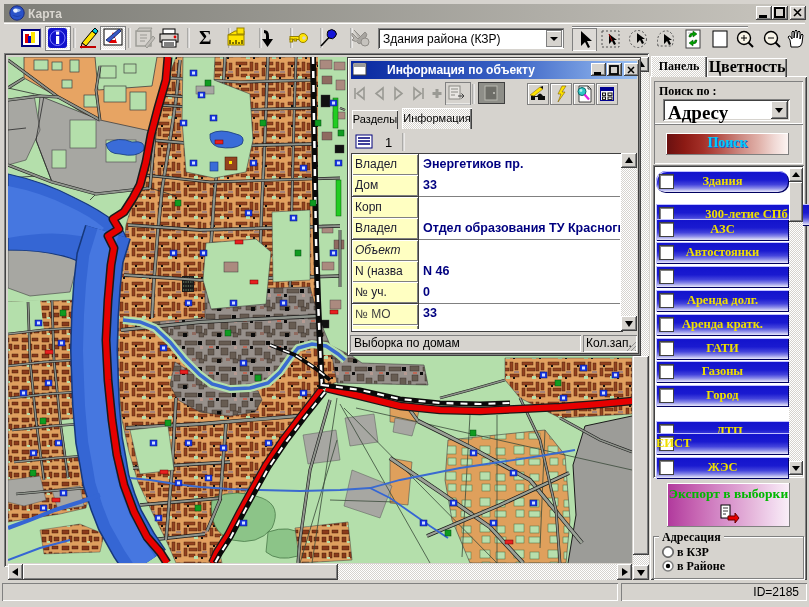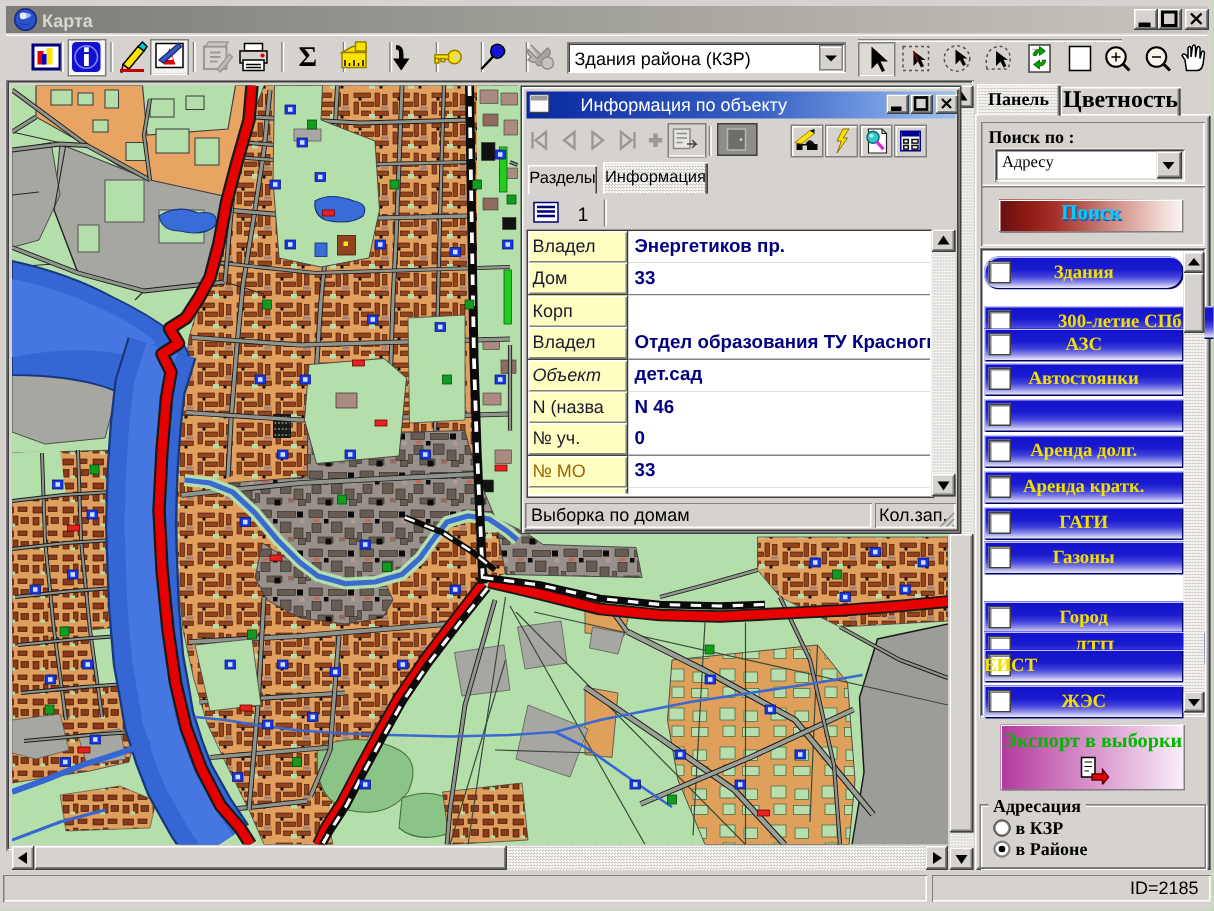--- a/index.html
+++ b/index.html
@@ -672,21 +672,21 @@
 </div>
 <div id="rightpanel" class="abs">
 
   <div class="abs" style="left:0;top:21px;width:157px;height:504px;box-shadow:inset 1px 1px 0 #ffffff,inset -1px -1px 0 #404040,inset 2px 2px 0 #d6d3ce,inset -2px -2px 0 #808080;"></div>
   <div class="abs" style="left:1px;top:1px;width:56px;height:21px;background:conic-gradient(#ffffff 0 25%,#d6d3ce 0 50%,#ffffff 0 75%,#d6d3ce 0);background-size:2px 2px;box-shadow:inset 1px 1px 0 #ffffff,inset -1px 0 0 #404040,inset -2px 0 0 #808080;font-weight:bold;font-size:12px;text-align:center;line-height:20px;">Панель</div>
   <div class="abs" style="left:57px;top:3px;width:80px;height:19px;box-shadow:inset 1px 1px 0 #ffffff,inset -1px 0 0 #404040,inset -2px 0 0 #808080;font-weight:bold;font-size:16px;text-align:center;line-height:18px;">Цветность</div>
 
   <div class="abs sunkthin" style="left:4px;top:26px;width:149px;height:43px;"></div>
   <div class="abs" style="left:9px;top:29px;font-weight:bold;font-size:12px;">Поиск по :</div>
   <div class="abs" style="left:13px;top:44px;width:127px;height:22px;background:#fff;box-shadow:inset 1px 1px 0 #808080,inset -1px -1px 0 #ffffff,inset 2px 2px 0 #404040,inset -2px -2px 0 #d6d3ce;">
-    <div class="abs" style="left:5px;top:3px;font-weight:normal;font-size:11px;">Адресу</div>
+    <div class="abs" style="left:5px;top:3px;font-weight:bold;font-size:19px;">Адресу</div>
     <div class="abs btn" style="right:2px;top:2px;width:17px;height:18px;"><svg width="17" height="18">
           <path d="M4 7 L12 7 L8 12 Z" fill="#000"></path>
         </svg></div>
   </div>
 
   <div class="abs sunkthin" style="left:4px;top:69px;width:149px;height:40px;"></div>
   <div class="abs raisedthin" style="left:16px;top:78px;width:123px;height:22px;background:linear-gradient(90deg,#681010 0%,#8c1a14 15%,#a43028 30%,#b85850 45%,#cc8880 60%,#e0b0a8 75%,#f0d8d4 88%,#fdf6f4 100%);">
     <div class="abs" style="left:0;top:2px;width:100%;text-align:center;font-weight:bold;font-size:14px;color:#00ccff;text-shadow:1px 1px 0 #2858b8;">Поиск</div>
   </div>
 
@@ -720,21 +720,21 @@
  <div style="position:absolute;left:0;top:3px;width:100%;text-align:center;font-weight:bold;font-size:12.5px;color:#f0e000;">Аренда кратк.</div>
       </div>
       <div style="position:absolute;left:0;top:166.6px;width:133px;height:22px;background:linear-gradient(180deg,#1212cc 0%,#1a1ad0 40%,#4444dc 62%,#8888e8 78%,#ccccf4 90%,#ffffff 100%);box-shadow:inset 1px 1px 0 #c0c0ff,inset -1px -1px 0 #000060;">
  <div style="position:absolute;left:3px;top:3px;width:13px;height:13px;background:#fff;box-shadow:inset 1px 1px 0 #808080,inset -1px -1px 0 #fff;border:1px solid #404040;"></div>
  <div style="position:absolute;left:0;top:3px;width:100%;text-align:center;font-weight:bold;font-size:12.5px;color:#f0e000;">ГАТИ</div>
       </div>
       <div style="position:absolute;left:0;top:190.4px;width:133px;height:22px;background:linear-gradient(180deg,#1212cc 0%,#1a1ad0 40%,#4444dc 62%,#8888e8 78%,#ccccf4 90%,#ffffff 100%);box-shadow:inset 1px 1px 0 #c0c0ff,inset -1px -1px 0 #000060;">
  <div style="position:absolute;left:3px;top:3px;width:13px;height:13px;background:#fff;box-shadow:inset 1px 1px 0 #808080,inset -1px -1px 0 #fff;border:1px solid #404040;"></div>
  <div style="position:absolute;left:0;top:3px;width:100%;text-align:center;font-weight:bold;font-size:12.5px;color:#f0e000;">Газоны</div>
       </div>
-      <div style="position:absolute;left:0;top:214.20000000000002px;width:133px;height:22px;background:linear-gradient(180deg,#1212cc 0%,#1a1ad0 40%,#4444dc 62%,#8888e8 78%,#ccccf4 90%,#ffffff 100%);box-shadow:inset 1px 1px 0 #c0c0ff,inset -1px -1px 0 #000060;margin-top:16px;">
+      <div style="position:absolute;left:0;top:214.20000000000002px;width:133px;height:22px;background:linear-gradient(180deg,#1212cc 0%,#1a1ad0 40%,#4444dc 62%,#8888e8 78%,#ccccf4 90%,#ffffff 100%);box-shadow:inset 1px 1px 0 #c0c0ff,inset -1px -1px 0 #000060;">
  <div style="position:absolute;left:3px;top:3px;width:13px;height:13px;background:#fff;box-shadow:inset 1px 1px 0 #808080,inset -1px -1px 0 #fff;border:1px solid #404040;"></div>
  <div style="position:absolute;left:0;top:3px;width:100%;text-align:center;font-weight:bold;font-size:12.5px;color:#f0e000;">Город</div>
       </div>
       <div style="position:absolute;left:0;top:250px;width:147px;height:22px;background:linear-gradient(180deg,#1212cc 0%,#1a1ad0 40%,#4444dc 62%,#8888e8 78%,#ccccf4 90%,#ffffff 100%);box-shadow:inset 1px 1px 0 #c0c0ff,inset -1px -1px 0 #000060;">
  <div style="position:absolute;left:3px;top:3px;width:13px;height:13px;background:#fff;box-shadow:inset 1px 1px 0 #808080,inset -1px -1px 0 #fff;border:1px solid #404040;"></div>
  <div style="position:absolute;left:0;top:3px;width:100%;text-align:center;font-weight:bold;font-size:12.5px;color:#f0e000;">ДТП</div>
       </div>
       <div style="position:absolute;left:0;top:261.8px;width:133px;height:22px;background:linear-gradient(180deg,#1212cc 0%,#1a1ad0 40%,#4444dc 62%,#8888e8 78%,#ccccf4 90%,#ffffff 100%);box-shadow:inset 1px 1px 0 #c0c0ff,inset -1px -1px 0 #000060;">
  <div style="position:absolute;left:3px;top:3px;width:13px;height:13px;background:#fff;box-shadow:inset 1px 1px 0 #808080,inset -1px -1px 0 #fff;border:1px solid #404040;"></div>
  <div style="position:absolute;left:0;top:3px;width:100%;text-align:left;font-weight:bold;font-size:12.5px;color:#f0e000;">ЕИСТ</div>
@@ -776,21 +776,21 @@
       </svg> в Районе</div>
 </div>
 
 <div id="dialog" class="abs">
 
  <div class="abs" style="left:3px;top:3px;width:286px;height:18px;background:linear-gradient(90deg,#0828a0,#3a62c4 55%,#9cc2f4);">
   <svg class="abs" style="left:2px;top:2px" width="14" height="13">
         <rect x="0" y="0" width="13" height="12" fill="#fff" stroke="#404040"></rect>
         <rect x="1" y="1" width="11" height="3" fill="#9a9a9a"></rect>
       </svg>
-  <div class="abs" style="left:20px;top:2px;color:#fff;font-weight:normal;font-size:12px;padding-left:16px;">Информация по объекту</div>
+  <div class="abs" style="left:20px;top:2px;color:#fff;font-weight:bold;font-size:12px;padding-left:16px;">Информация по объекту</div>
   <div class="capbtn btn" style="left:240px;top:2px;width:15px;height:13px;"><svg width="15" height="13">
           <rect x="3" y="8" width="7" height="3" fill="#000"></rect>
         </svg></div>
   <div class="capbtn btn" style="left:256px;top:2px;width:15px;height:13px;"><svg width="15" height="13">
           <rect x="3" y="2" width="8" height="8" fill="none" stroke="#000" stroke-width="1.8"></rect>
         </svg></div>
   <div class="capbtn btn" style="left:273px;top:2px;width:15px;height:13px;"><svg width="15" height="13">
           <path d="M4 3 L10 9 M10 3 L4 9" stroke="#000" stroke-width="1.5"></path>
         </svg></div>
  </div>
@@ -907,42 +907,39 @@
           <span style="position:absolute;left:3px;top:3px;white-space:nowrap;overflow:hidden;width:62px;display:inline-block;">Владел</span>
         </div>
  <div style="position:absolute;left:67px;top:0;width:201px;height:21px;background:#fff;border-bottom:1px solid #808080;font-size:12.5px;font-weight:bold;color:#000080;overflow:hidden;">
           <span style="position:absolute;left:4px;top:2.5px;white-space:nowrap;">Отдел образования ТУ Красногв</span>
         </div>
  </div>
       <div style="position:absolute;left:0;top:85.6px;width:268px;height:21.4px;">
  <div style="position:absolute;left:0;top:0;width:66px;height:21px;background:#ffffc2;box-shadow:inset 1px 1px 0 #ffffff, inset -1px -1px 0 #808080;border-right:1px solid #404040;border-bottom:1px solid #404040;font-size:12px;color:#1a1a2e;">
           <span style="position:absolute;left:3px;top:3px;white-space:nowrap;overflow:hidden;width:62px;display:inline-block;font-style:italic;">Объект</span>
         </div>
- <div style="position:absolute;left:67px;top:0;width:201px;height:21px;background:#fff;border-bottom:1px solid #808080;font-size:12.5px;font-weight:bold;color:#000080;overflow:hidden;">
-          <span style="position:absolute;left:4px;top:2.5px;white-space:nowrap;">дет.сад</span>
-        </div>
  </div>
       <div style="position:absolute;left:0;top:107px;width:268px;height:21.4px;">
  <div style="position:absolute;left:0;top:0;width:66px;height:21px;background:#ffffc2;box-shadow:inset 1px 1px 0 #ffffff, inset -1px -1px 0 #808080;border-right:1px solid #404040;border-bottom:1px solid #404040;font-size:12px;color:#1a1a2e;">
           <span style="position:absolute;left:3px;top:3px;white-space:nowrap;overflow:hidden;width:62px;display:inline-block;">N (назва</span>
         </div>
  <div style="position:absolute;left:67px;top:0;width:201px;height:21px;background:#fff;border-bottom:1px solid #808080;font-size:12.5px;font-weight:bold;color:#000080;overflow:hidden;">
           <span style="position:absolute;left:4px;top:2.5px;white-space:nowrap;">N 46</span>
         </div>
  </div>
       <div style="position:absolute;left:0;top:128.39999999999998px;width:268px;height:21.4px;">
  <div style="position:absolute;left:0;top:0;width:66px;height:21px;background:#ffffc2;box-shadow:inset 1px 1px 0 #ffffff, inset -1px -1px 0 #808080;border-right:1px solid #404040;border-bottom:1px solid #404040;font-size:12px;color:#1a1a2e;">
           <span style="position:absolute;left:3px;top:3px;white-space:nowrap;overflow:hidden;width:62px;display:inline-block;">№ уч.</span>
         </div>
  <div style="position:absolute;left:67px;top:0;width:201px;height:21px;background:#fff;border-bottom:1px solid #808080;font-size:12.5px;font-weight:bold;color:#000080;overflow:hidden;">
           <span style="position:absolute;left:4px;top:2.5px;white-space:nowrap;">0</span>
         </div>
  </div>
       <div style="position:absolute;left:0;top:149.79999999999998px;width:268px;height:21.4px;">
- <div style="position:absolute;left:0;top:0;width:66px;height:21px;background:#ffffc2;box-shadow:inset 1px 1px 0 #ffffff, inset -1px -1px 0 #808080;border-right:1px solid #404040;border-bottom:1px solid #404040;font-size:12px;color:#a16207;">
+ <div style="position:absolute;left:0;top:0;width:66px;height:21px;background:#ffffc2;box-shadow:inset 1px 1px 0 #ffffff, inset -1px -1px 0 #808080;border-right:1px solid #404040;border-bottom:1px solid #404040;font-size:12px;color:#404040;">
           <span style="position:absolute;left:3px;top:3px;white-space:nowrap;overflow:hidden;width:62px;display:inline-block;">№ МО</span>
         </div>
  <div style="position:absolute;left:67px;top:0;width:201px;height:21px;background:#fff;border-bottom:1px solid #808080;font-size:12.5px;font-weight:bold;color:#000080;overflow:hidden;">
           <span style="position:absolute;left:4px;top:2.5px;white-space:nowrap;">33</span>
         </div>
  </div>
       <div style="position:absolute;left:0;top:171.2px;width:268px;height:21.4px;">
  <div style="position:absolute;left:0;top:0;width:66px;height:21px;background:#ffffc2;box-shadow:inset 1px 1px 0 #ffffff, inset -1px -1px 0 #808080;border-right:1px solid #404040;border-bottom:1px solid #404040;font-size:12px;color:#1a1a2e;">
           <span style="position:absolute;left:3px;top:3px;white-space:nowrap;overflow:hidden;width:62px;display:inline-block;">N</span>
         </div>

